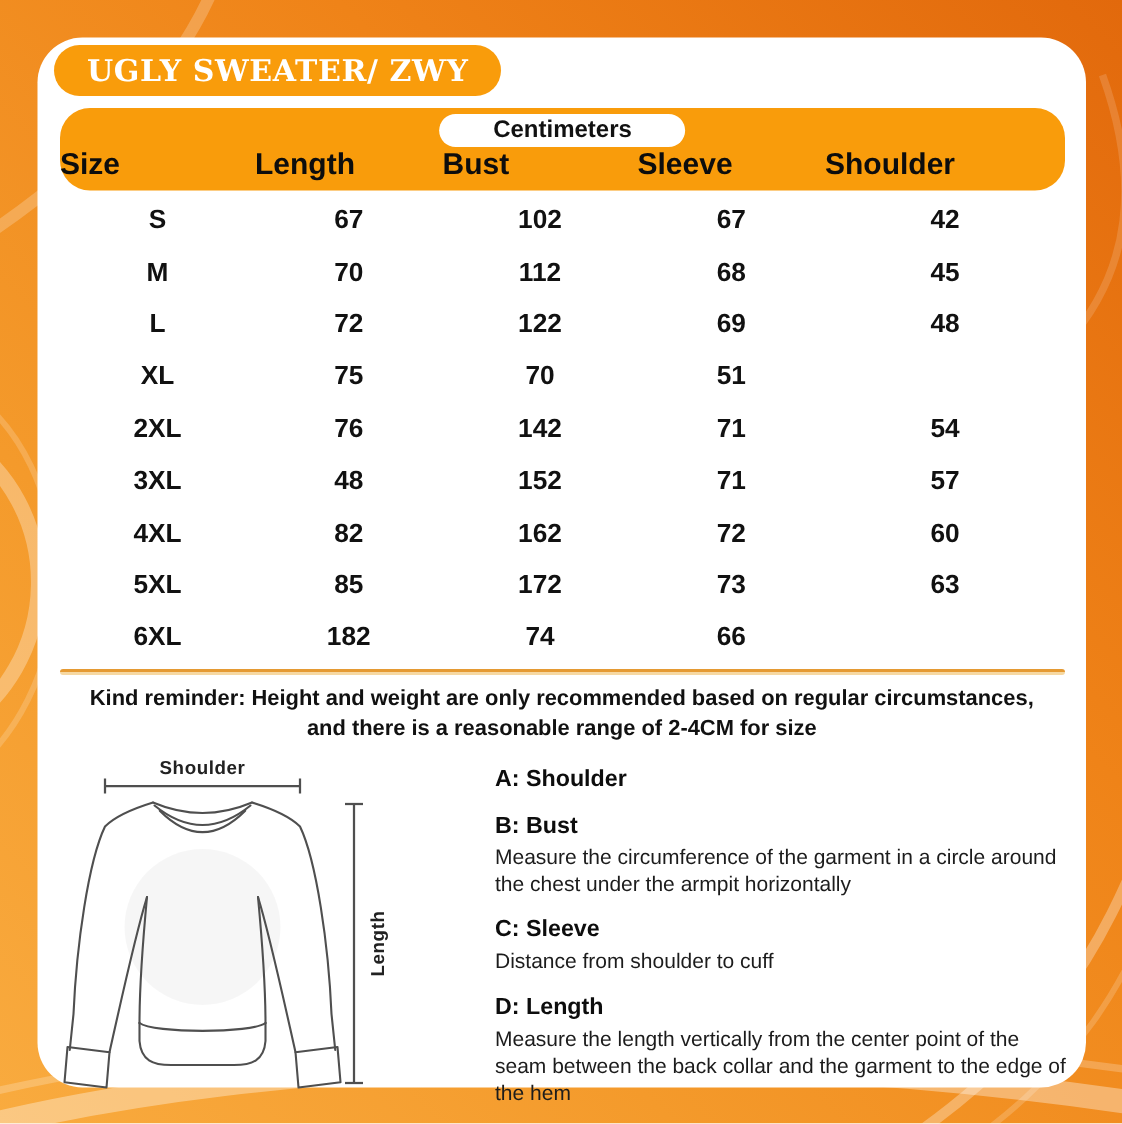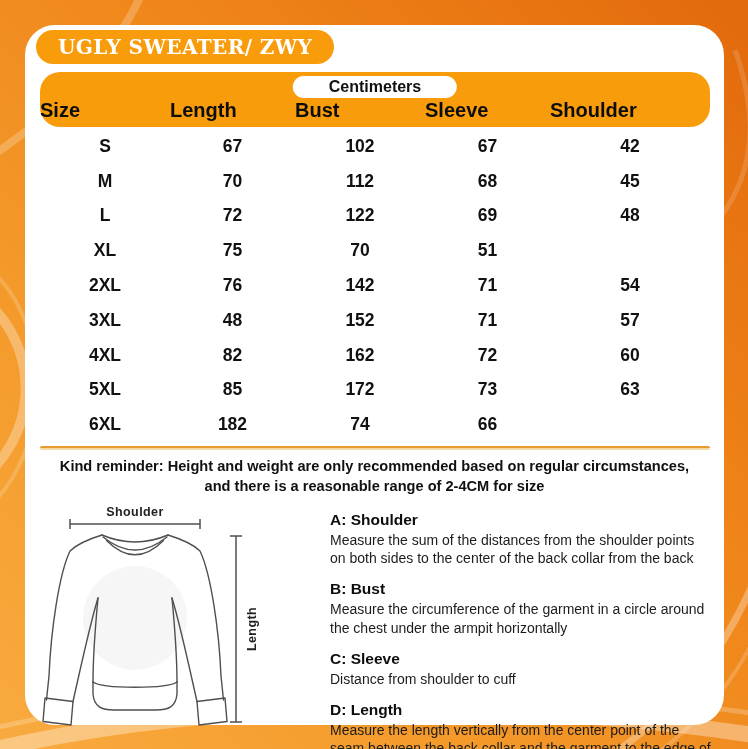--- a/index.html
+++ b/index.html
@@ -225,21 +225,20 @@
           <line x1="190" y1="218" x2="202" y2="218"></line>
         </g>
         <text class="dim-label" x="95" y="12" text-anchor="middle">Shoulder</text>
         <text class="dim-label" x="216" y="125" text-anchor="middle" transform="rotate(-90 216 125)">Length</text>
       </svg>
     </div>
 
     <div class="measures" id="measure-list">
         <div class="measure">
           <div class="m-head">A: Shoulder</div>
-          <div class="m-body">Measure the sum of the distances from the shoulder points on both sides to the center of the back collar from the back</div>
         </div>
         <div class="measure">
           <div class="m-head">B: Bust</div>
           <div class="m-body">Measure the circumference of the garment in a circle around the chest under the armpit horizontally</div>
         </div>
         <div class="measure">
           <div class="m-head">C: Sleeve</div>
           <div class="m-body">Distance from shoulder to cuff</div>
         </div>
         <div class="measure">

